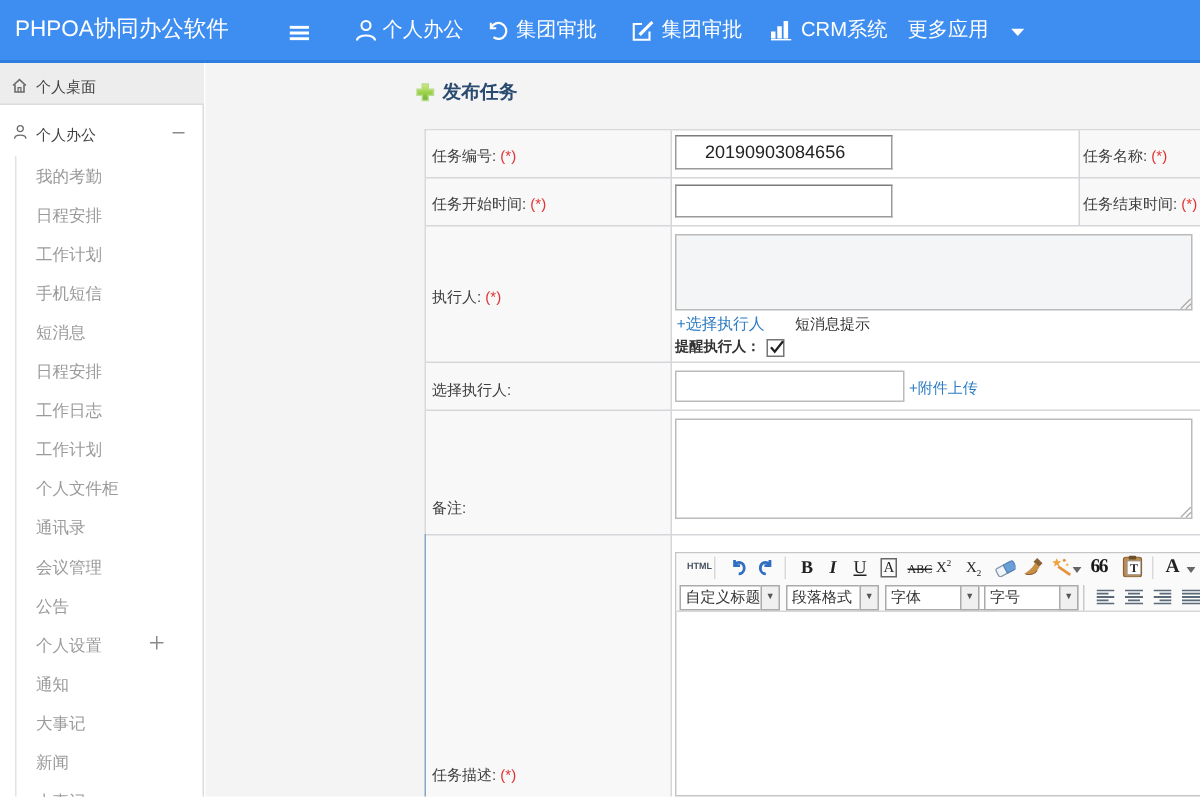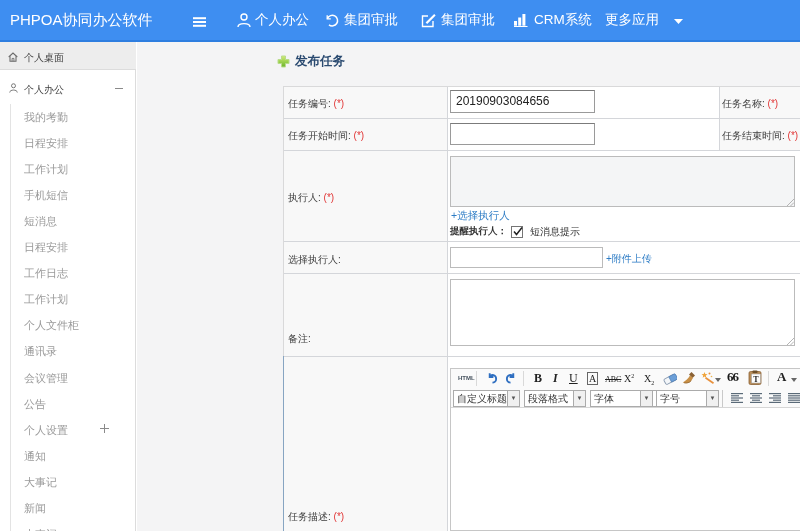--- a/index.html
+++ b/index.html
@@ -141,36 +141,36 @@
 
 <div style="position:absolute;left:719px;top:87px;width:1px;height:63px;background:#d4d6da"></div>
 
 <div style="position:absolute;left:284px;top:118px;width:516px;height:1px;background:#d4d6da"></div>
 <div style="position:absolute;left:284px;top:150px;width:516px;height:1px;background:#d4d6da"></div>
 <div style="position:absolute;left:284px;top:241px;width:516px;height:1px;background:#d4d6da"></div>
 <div style="position:absolute;left:284px;top:273px;width:516px;height:1px;background:#d4d6da"></div>
 <div style="position:absolute;left:284px;top:356px;width:516px;height:1px;background:#d4d6da"></div>
 
 <div class="lbl" style="left:288px;top:97px">任务编号: <span class="red">(*)</span></div>
-<div class="inp" style="left:450px;top:90px;width:145px;height:23px;font-size:12px;color:#222;line-height:21px;padding-left:5px">20190903084656</div>
+<div class="inp" style="left:450px;top:90px;width:145px;height:23px;font-size:12px;color:#222;line-height:21px;padding-left:19px">20190903084656</div>
 <div class="lbl" style="left:722px;top:97px">任务名称: <span class="red">(*)</span></div>
 
 <div class="lbl" style="left:288px;top:129px">任务开始时间: <span class="red">(*)</span></div>
 <div class="inp" style="left:450px;top:123px;width:145px;height:22px"></div>
 <div class="lbl" style="left:722px;top:129px">任务结束时间: <span class="red">(*)</span></div>
 
 <div class="lbl" style="left:288px;top:191px">执行人: <span class="red">(*)</span></div>
 <div class="ta" style="left:450px;top:156px;width:345px;height:51px;background:#f4f5f6"></div>
 <div class="lnk" style="left:451px;top:209px">+选择执行人</div>
 <div class="lbl" style="left:450px;top:225px;font-weight:bold;color:#333;font-size:9.5px">提醒执行人：</div>
 <div style="position:absolute;left:511px;top:226px;width:12px;height:12px;background:#fff;border:1px solid #757575"></div>
 <svg style="position:absolute;left:512px;top:226px" width="11" height="11" viewBox="0 0 11 11">
     <path d="M2 5.5 L4.5 8.5 L10 1.5" fill="none" stroke="#222" stroke-width="1.5"></path>
   </svg>
-<div class="lbl" style="left:530px;top:225px;color:#333;font-size:10px">短消息提示</div>
+<div class="lbl" style="left:530px;top:209px;color:#333;font-size:10px">短消息提示</div>
 
 <div class="lbl" style="left:288px;top:253px">选择执行人:</div>
 <div class="ta" style="left:450px;top:247px;width:153px;height:21px"></div>
 <div class="lnk" style="left:606px;top:252px;font-size:10px">+附件上传</div>
 
 <div class="lbl" style="left:288px;top:332px">备注:</div>
 <div class="ta" style="left:450px;top:279px;width:345px;height:67px"></div>
 
 <div class="lbl" style="left:288px;top:510px">任务描述: <span class="red">(*)</span></div>
 

